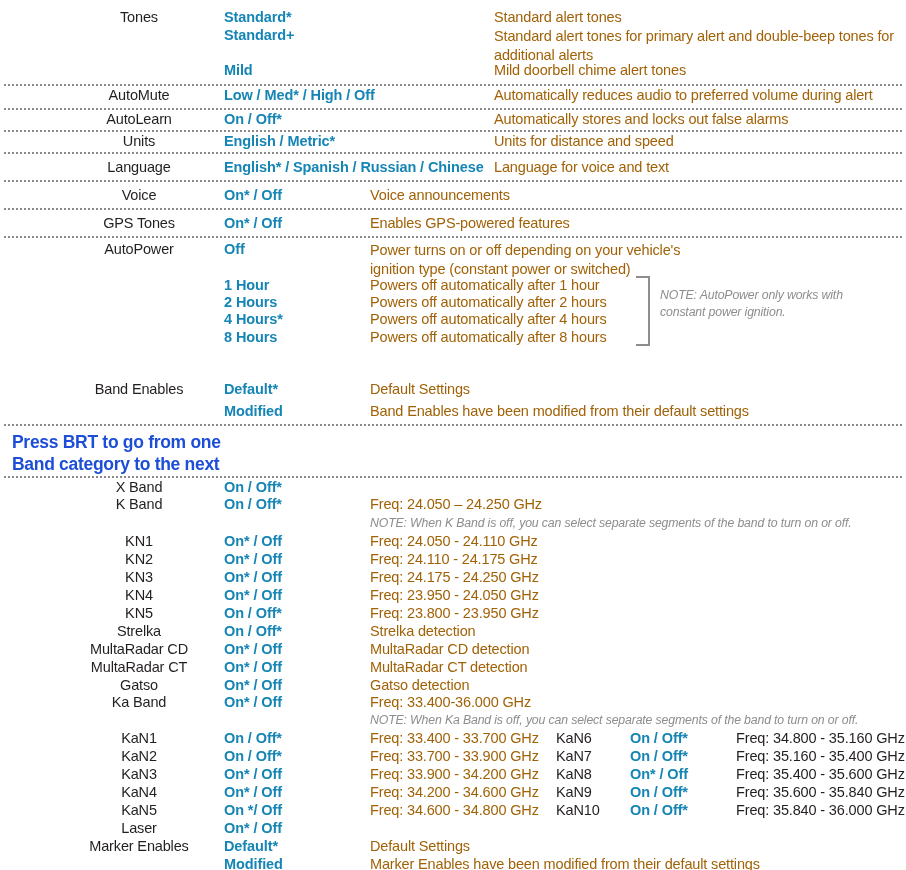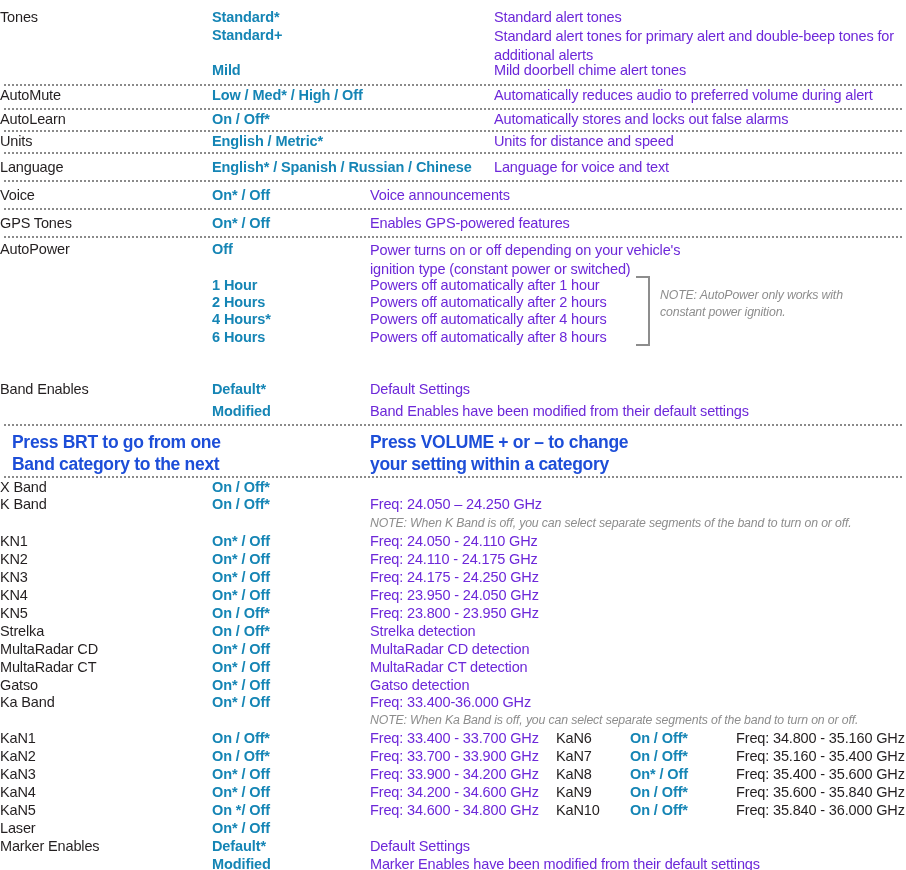--- a/index.html
+++ b/index.html
@@ -34,39 +34,40 @@
   
   .row {
     position: absolute;
     left: 0;
     right: 0;
   }
   .label {
     position: absolute;
     width: 218px;
     left: 0;
-    text-align: left;
+    text-align: center;
     font-size: 14.5px;
     color: #231f20;
     white-space: nowrap;
     letter-spacing: -0.15px;
+    padding-left: 30px;
   }
   .value {
     position: absolute;
-    left: 212px;
+    left: 224px;
     font-size: 14.5px;
     font-weight: bold;
     color: #1585b5;
     white-space: nowrap;
     letter-spacing: -0.1px;
   }
   .desc {
     position: absolute;
     font-size: 14.5px;
-    color: #6d28d9;
+    color: #a16207;
     white-space: nowrap;
     letter-spacing: -0.15px;
   }
   .desc.w {
     white-space: normal;
   }
   .note {
     position: absolute;
     font-size: 12.3px;
     font-style: italic;
@@ -217,21 +218,21 @@
   </div>
   <div class="row" style="top:294px;">
     <div class="value">2 Hours</div>
     <div class="desc desc-b">Powers off automatically after 2 hours</div>
   </div>
   <div class="row" style="top:311px;">
     <div class="value">4 Hours*</div>
     <div class="desc desc-b">Powers off automatically after 4 hours</div>
   </div>
   <div class="row" style="top:329px;">
-    <div class="value">6 Hours</div>
+    <div class="value">8 Hours</div>
     <div class="desc desc-b">Powers off automatically after 8 hours</div>
   </div>
 
   <div class="bracket"></div>
 
   <div class="note wrap" style="left:660px; top:287px; width:220px;font-style:italic;">NOTE: AutoPower only works with constant power ignition.</div>
 
 
   <div class="row" style="top:381px;">
     <div class="label">Band Enables</div>
@@ -242,22 +243,20 @@
   <div class="row" style="top:403px;">
     <div class="value">Modified</div>
     <div class="desc desc-b">Band Enables have been modified from their default settings</div>
   </div>
 
   <div class="rule" style="top:424px;"></div>
 
   <div class="banner-text" style="left:12px; top:432px;">Press BRT to go from one
 Band category to the next</div>
 
-  <div class="banner-text" style="left:370px; top:432px;">Press VOLUME + or – to change
-your setting within a category</div>
 
   <div class="rule" style="top:476px;"></div>
 
   <div class="row" style="top:479px;">
     <div class="label">X Band</div>
     <div class="value">On / Off*</div>
     <div class="desc desc-b"></div>
   </div>
 
   <div class="row" style="top:496px;">

